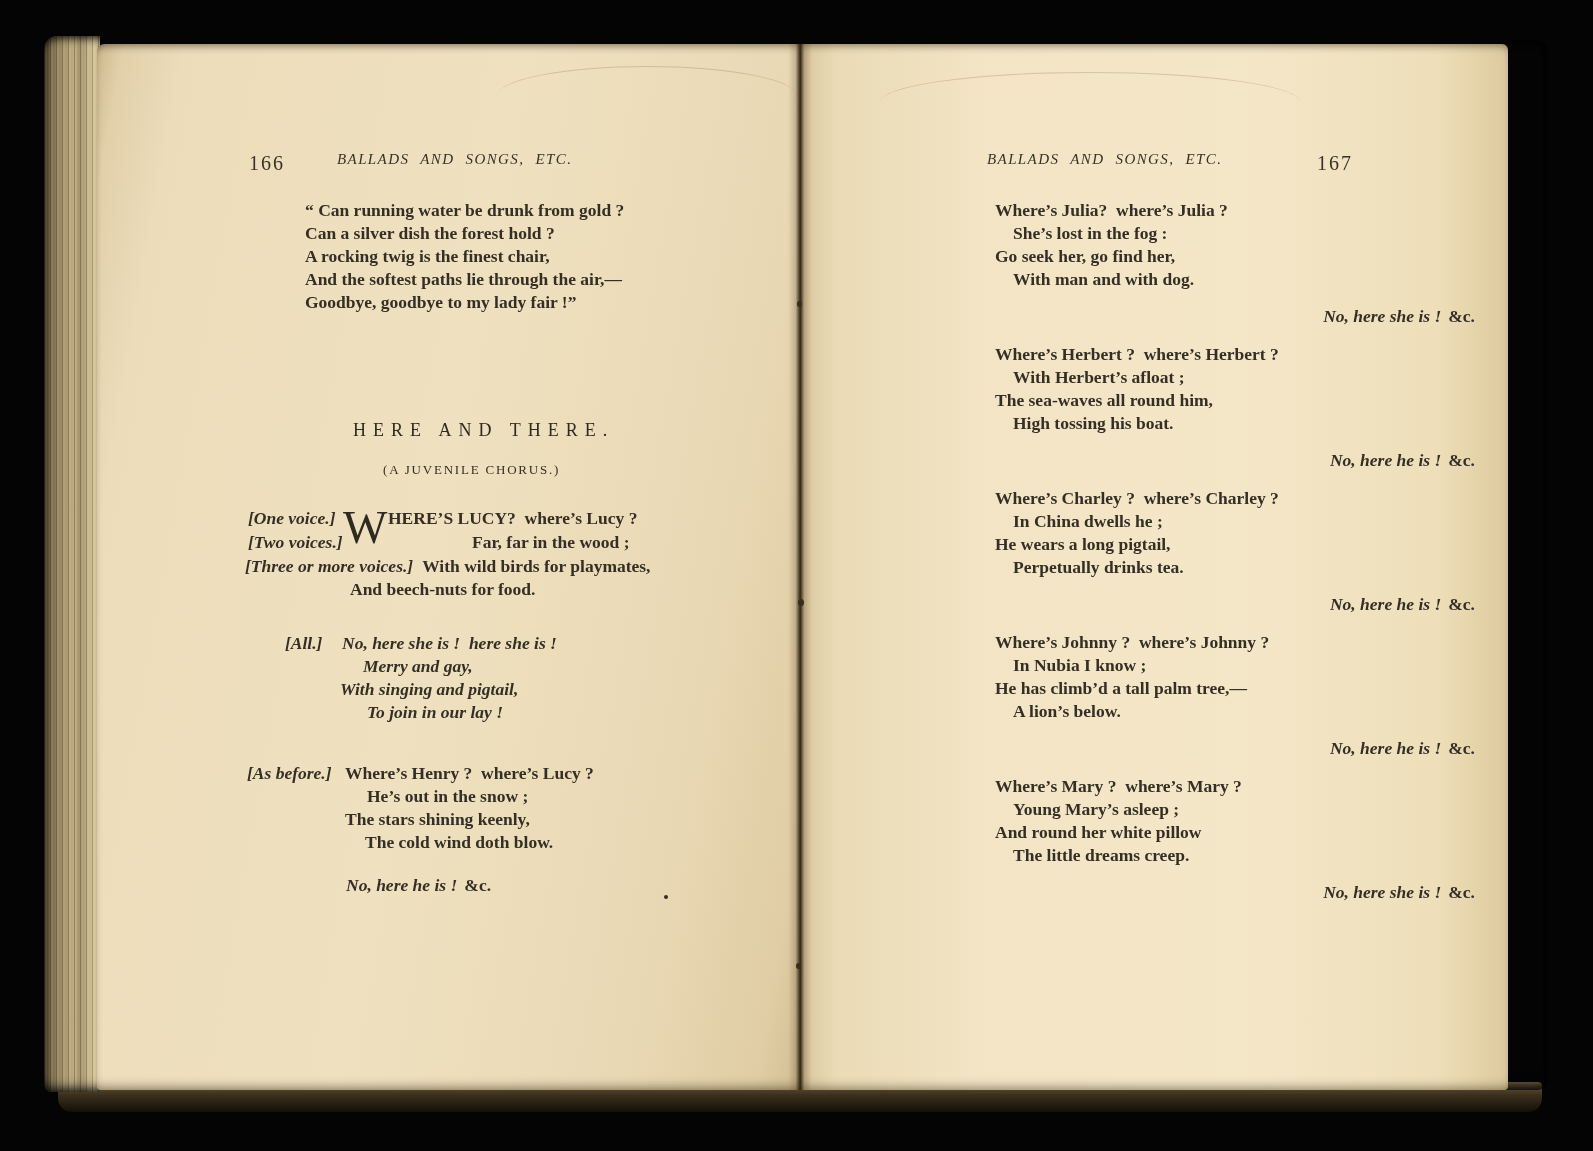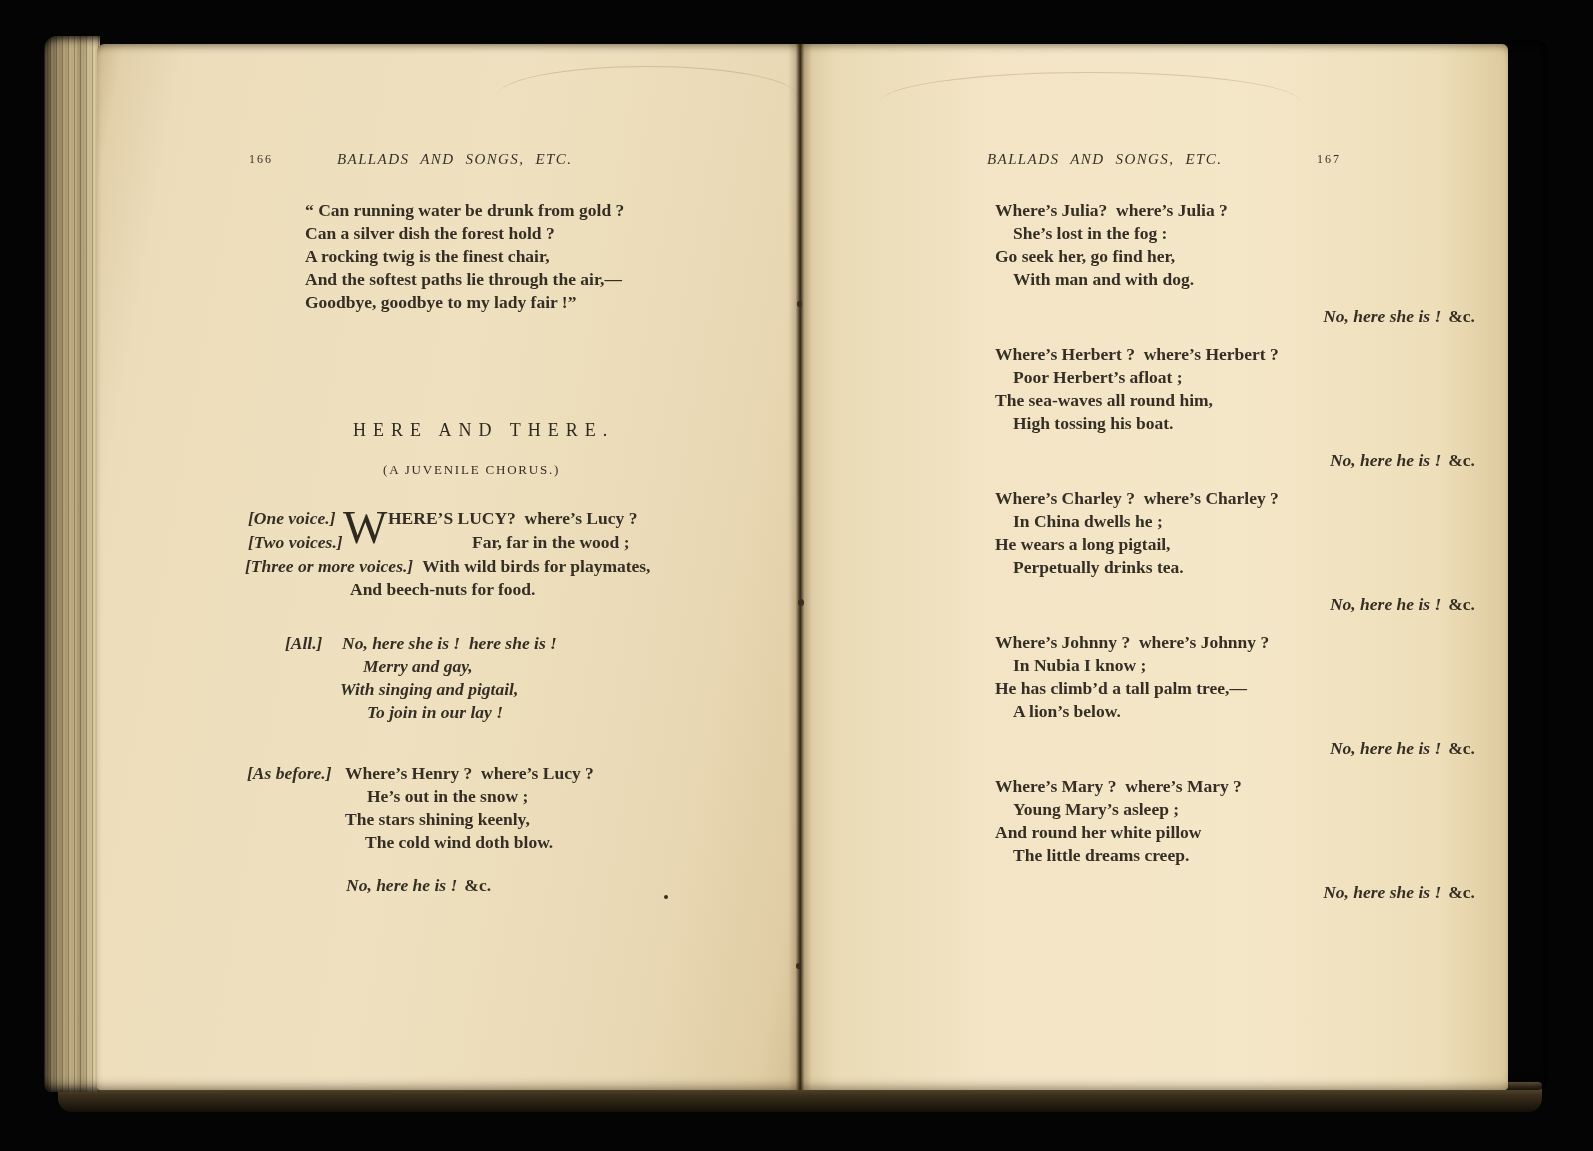--- a/index.html
+++ b/index.html
@@ -38,21 +38,21 @@
     box-shadow:inset 0 7px 9px -6px rgba(35,26,10,.6), inset 0 -9px 11px -7px rgba(55,42,18,.55); }
   .gutter { position:absolute; left:788px; top:44px; width:24px; height:1046px;
     background:linear-gradient(90deg, rgba(86,66,36,0) 0%, rgba(86,66,36,.25) 32%,
       rgba(44,32,14,.88) 49%, rgba(44,32,14,.92) 52%, rgba(86,66,36,.28) 68%, rgba(86,66,36,0) 100%); }
   .arc { position:absolute; border:0; border-top:1.5px solid rgba(140,105,60,.28); border-radius:50%; height:60px; }
   .speck { position:absolute; border-radius:50%; background:#362d1e; }
 
   
   .head { font-style:italic; font-size:15px; letter-spacing:1.4px; word-spacing:6px;
           white-space:pre; color:#383227; }
-  .pagenum { font-size:12px; letter-spacing:2px; color:#383227; }
+  .pagenum { font-size:20px; letter-spacing:2px; color:#383227; }
   .line { white-space:pre; font-size:17.5px; line-height:23px;font-weight:bold; }
   .it { font-style:italic; }
   .etc { font-style:normal; margin-left:7px; }
   .poemtitle { font-size:18px; letter-spacing:7px; white-space:pre; color:#2f2a20; }
   .poemsub { font-size:13px; letter-spacing:1.8px; white-space:pre; color:#332d23; }
   .dropcap { font-size:47px; line-height:42px; color:#2f2a20; }
   .stanza { margin-bottom:14px; }
   .stanza .line:nth-child(2), .stanza .line:nth-child(4) { margin-left:18px; }
   .refrain { margin-bottom:15px;text-align:right; }
   .flow-col { position:absolute; left:195px; top:155px; width:480px; }
@@ -120,21 +120,21 @@
       <div class="stanza">
         <div class="line">Where’s Julia?  where’s Julia ?</div>
         <div class="line">She’s lost in the fog :</div>
         <div class="line">Go seek her, go find her,</div>
         <div class="line">With man and with dog.</div>
       </div>
       <div class="refrain line"><span class="it">No, here she is !</span><span class="etc">&amp;c.</span></div>
 
       <div class="stanza">
         <div class="line">Where’s Herbert ?  where’s Herbert ?</div>
-        <div class="line">Poor Herbert’s afloat ;</div>
+        <div class="line">With Herbert’s afloat ;</div>
         <div class="line">The sea-waves all round him,</div>
         <div class="line">High tossing his boat.</div>
       </div>
       <div class="refrain line"><span class="it">No, here he is !</span><span class="etc">&amp;c.</span></div>
 
       <div class="stanza">
         <div class="line">Where’s Charley ?  where’s Charley ?</div>
         <div class="line">In China dwells he ;</div>
         <div class="line">He wears a long pigtail,</div>
         <div class="line">Perpetually drinks tea.</div>

